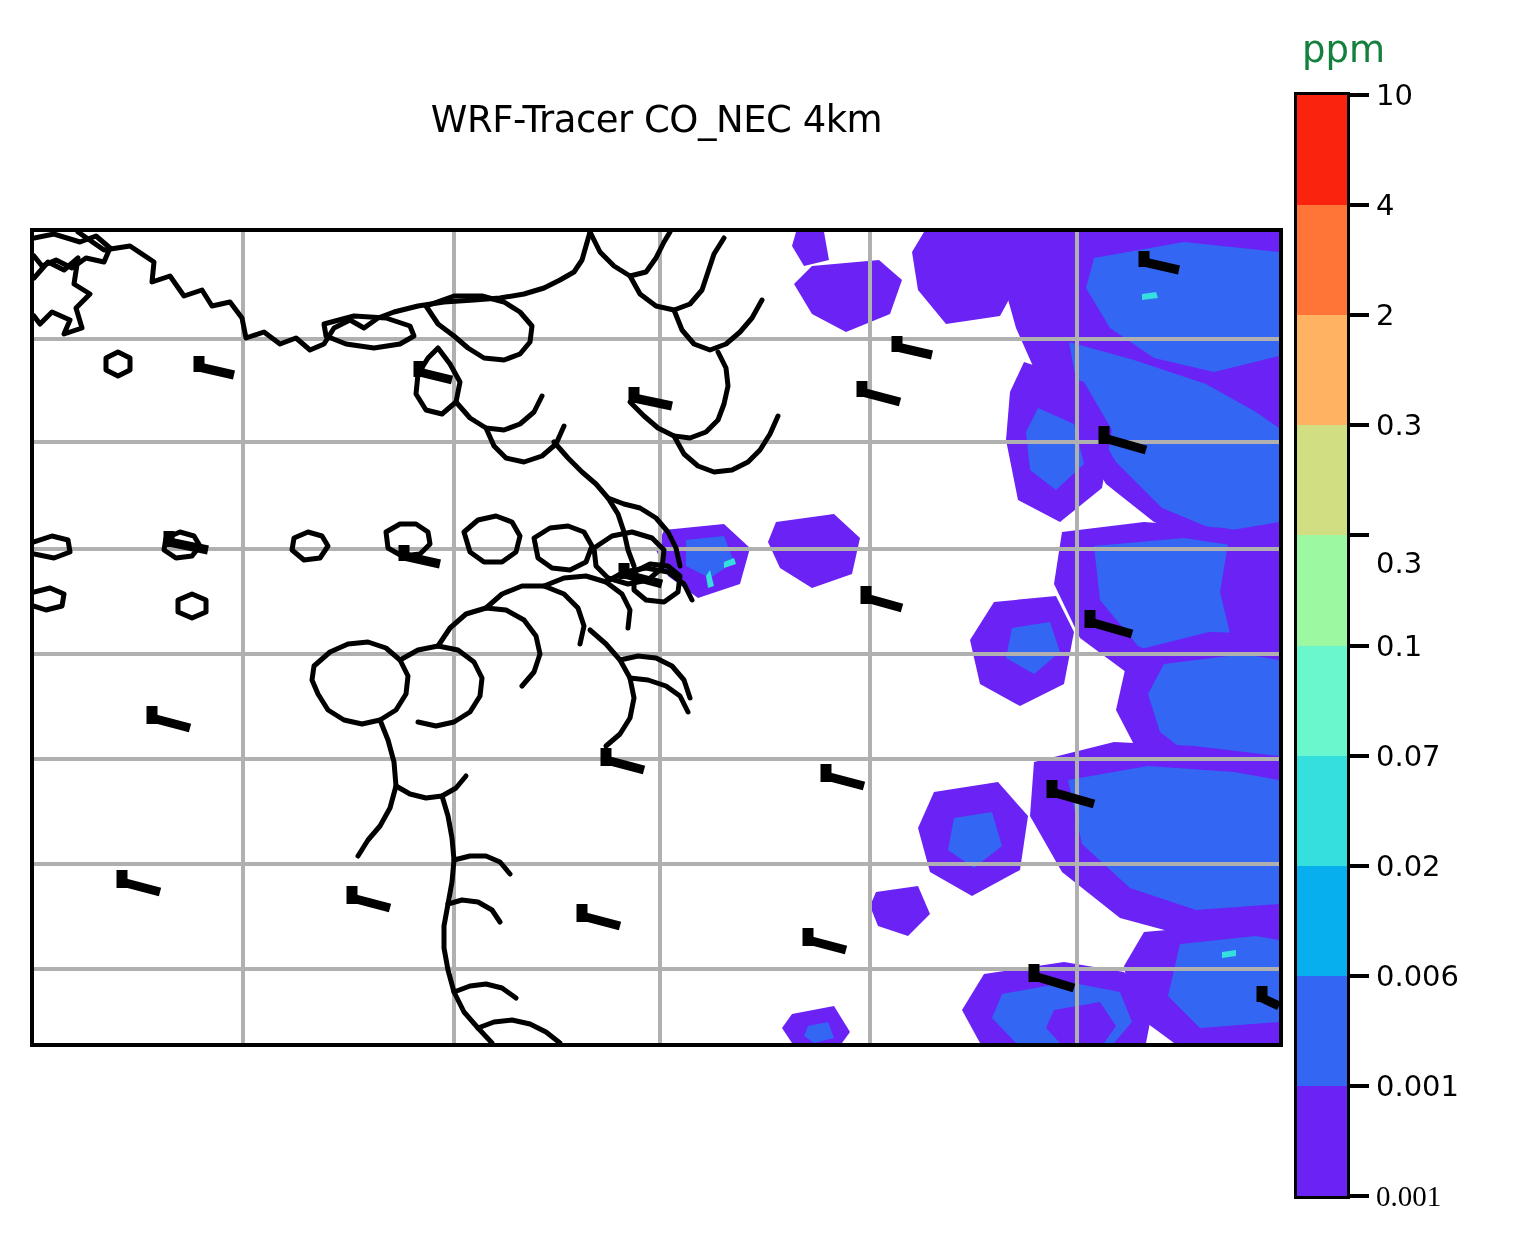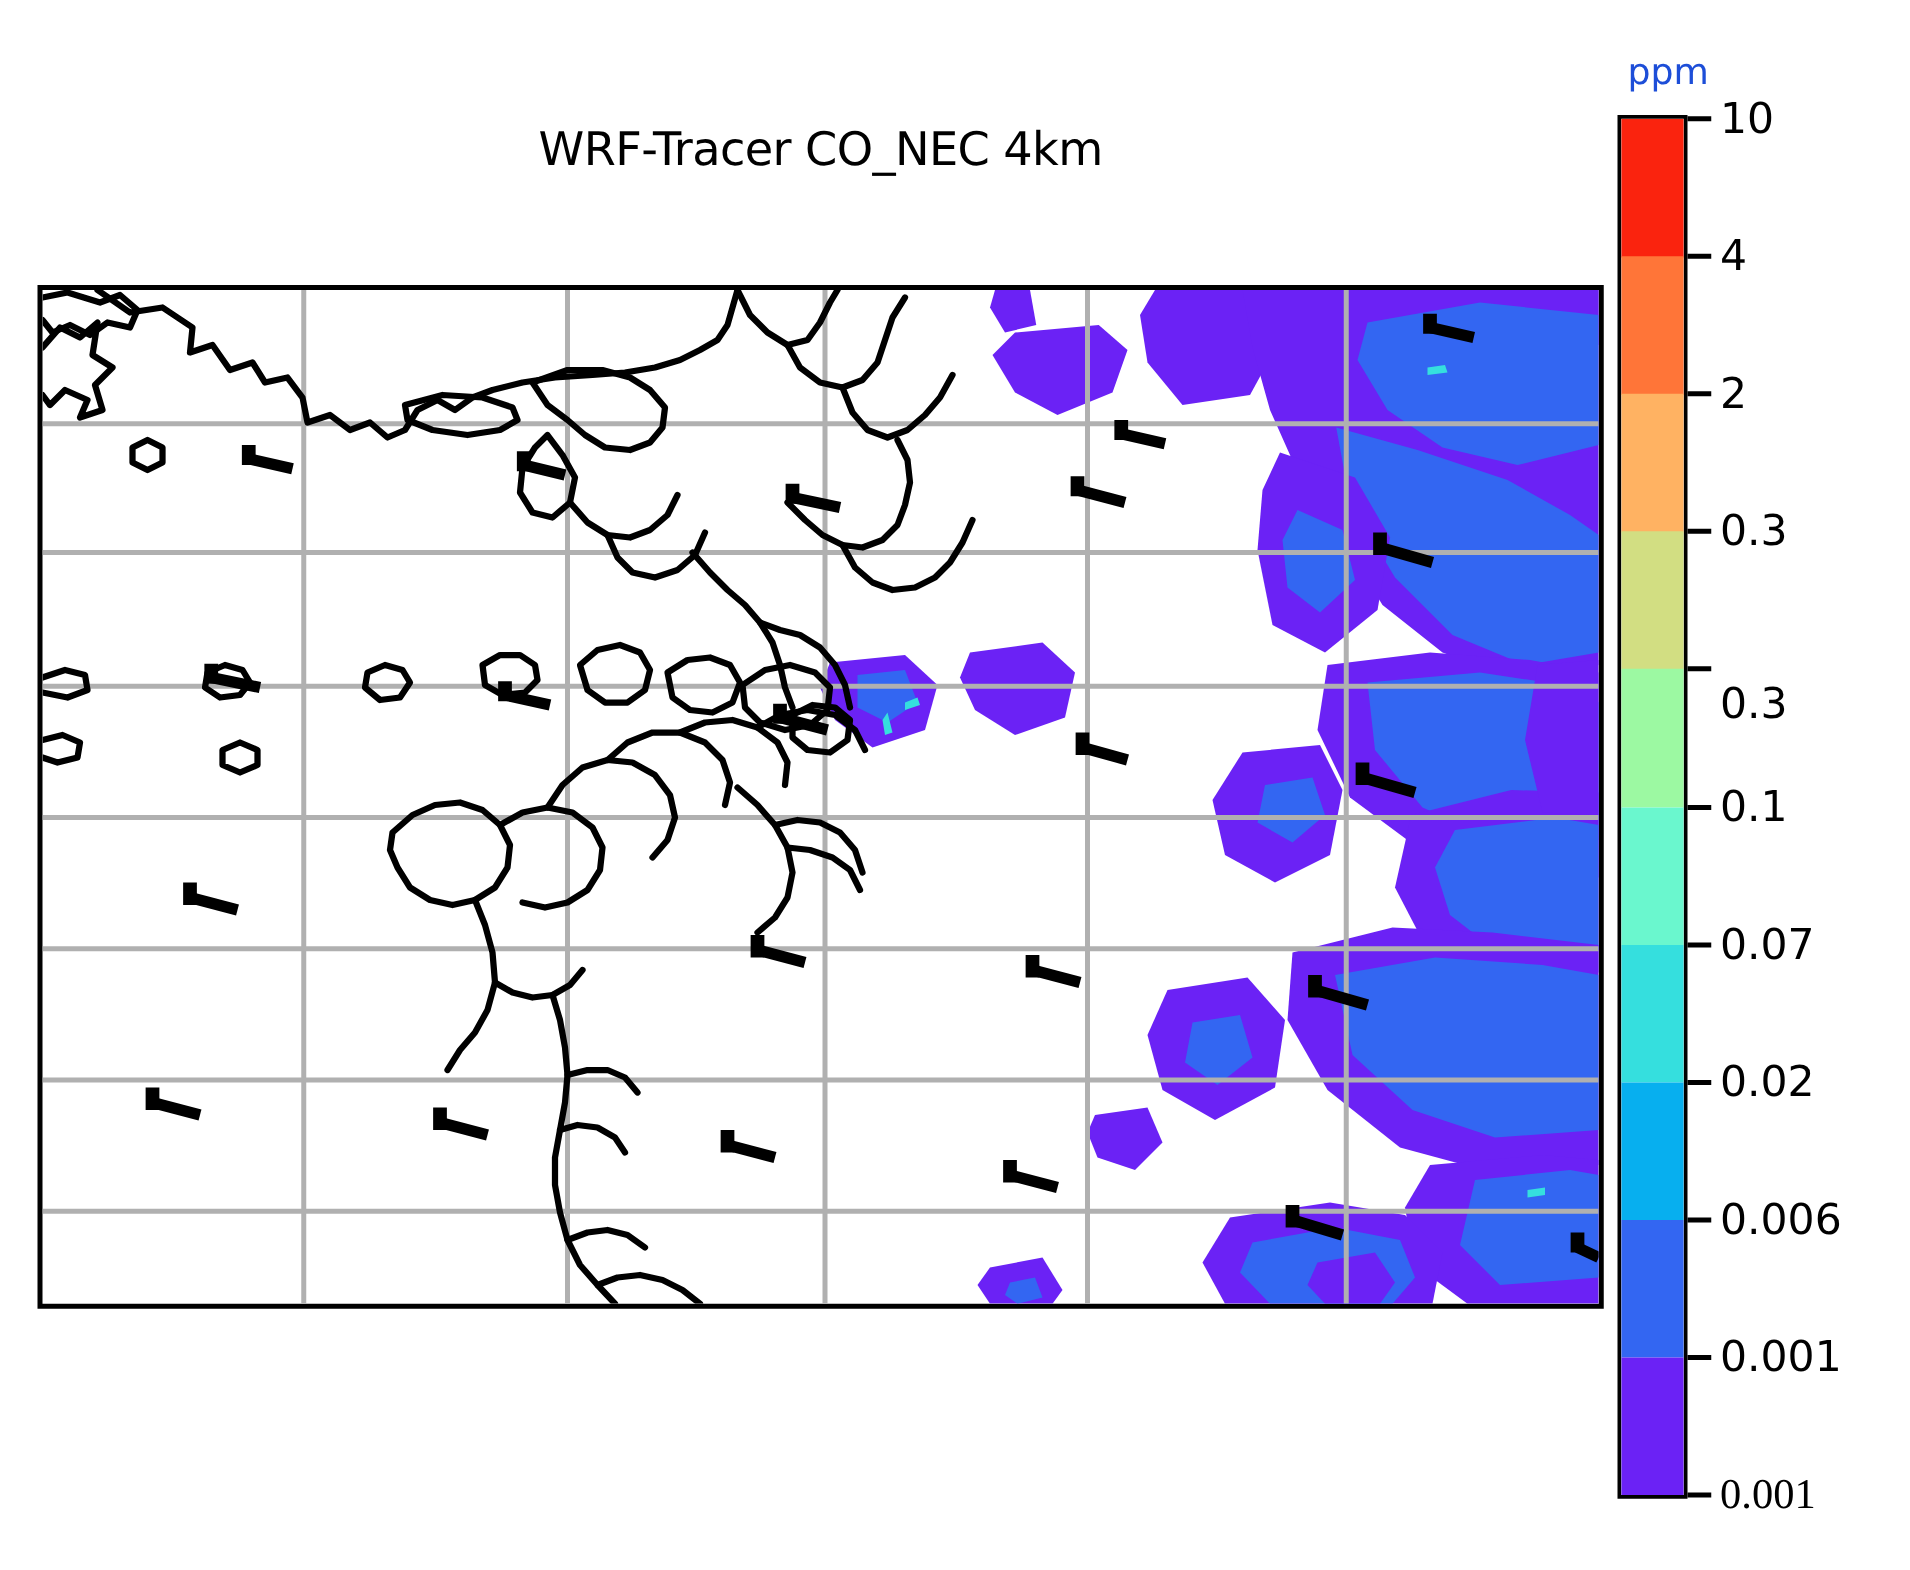--- a/index.html
+++ b/index.html
@@ -64,36 +64,36 @@
     overflow: hidden;
   }
   .cb-band {
     position: absolute;
     left: 0;
     width: 100%;
   }
   #cb-unit-label {
     position: absolute;
     left: 1302px;
-    top: 40px;
-    font-size: 29px;
-    color: #1d4ed8;
+    top: 28px;
+    font-size: 37px;
+    color: #15803d;
     white-space: nowrap;
   }
   .cb-tick-mark {
     position: absolute;
     left: 1350px;
     width: 19px;
     height: 4px;
     background: #000000;
   }
   .cb-tick-label {
     position: absolute;
     left: 1376px;
-    font-size: 34px;
+    font-size: 29px;
     color: #000000;
     white-space: nowrap;
     transform: translateY(-50%);
   }
 </style>
 </head>
 <body>
 
 <div id="figure">
 

